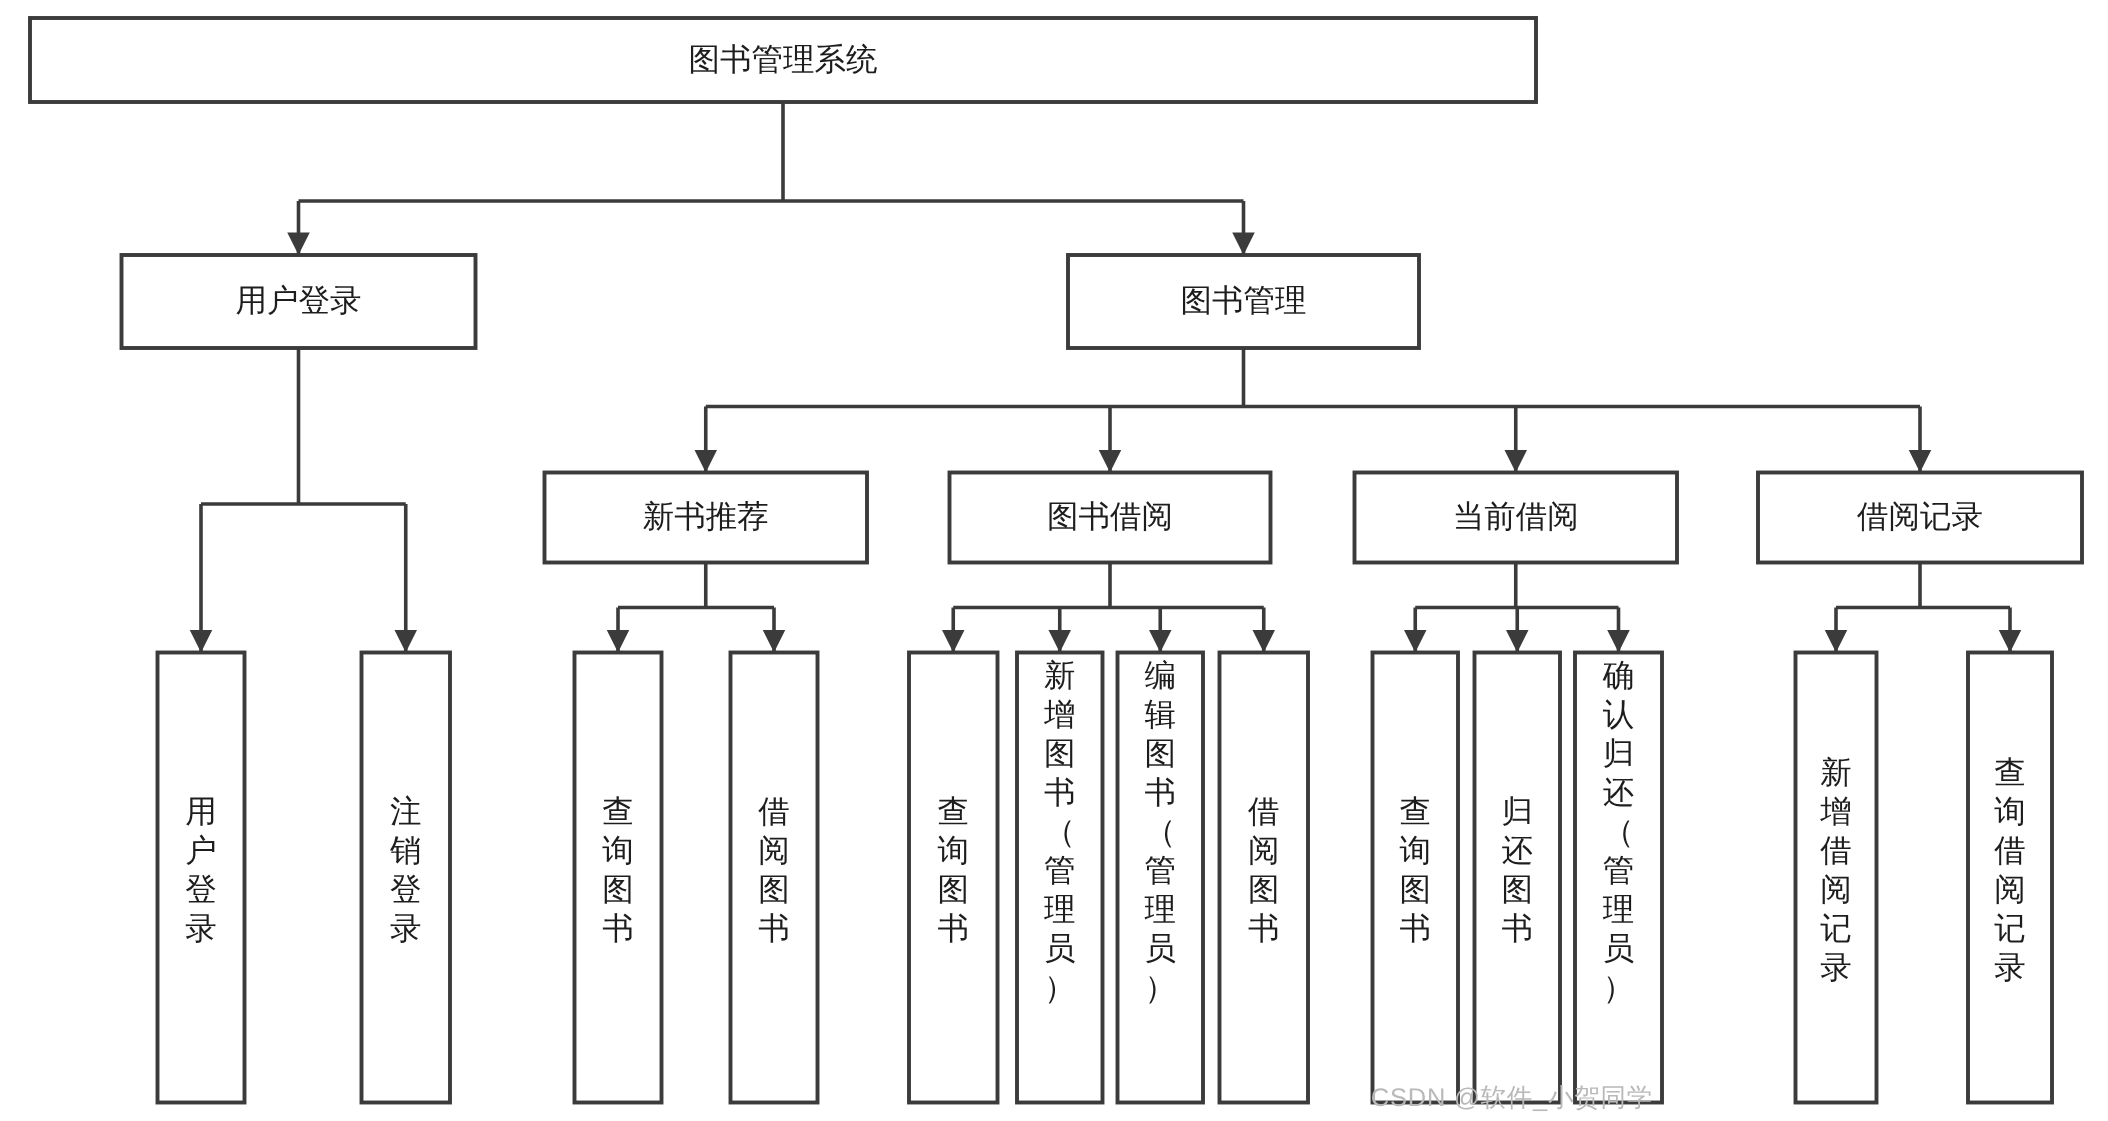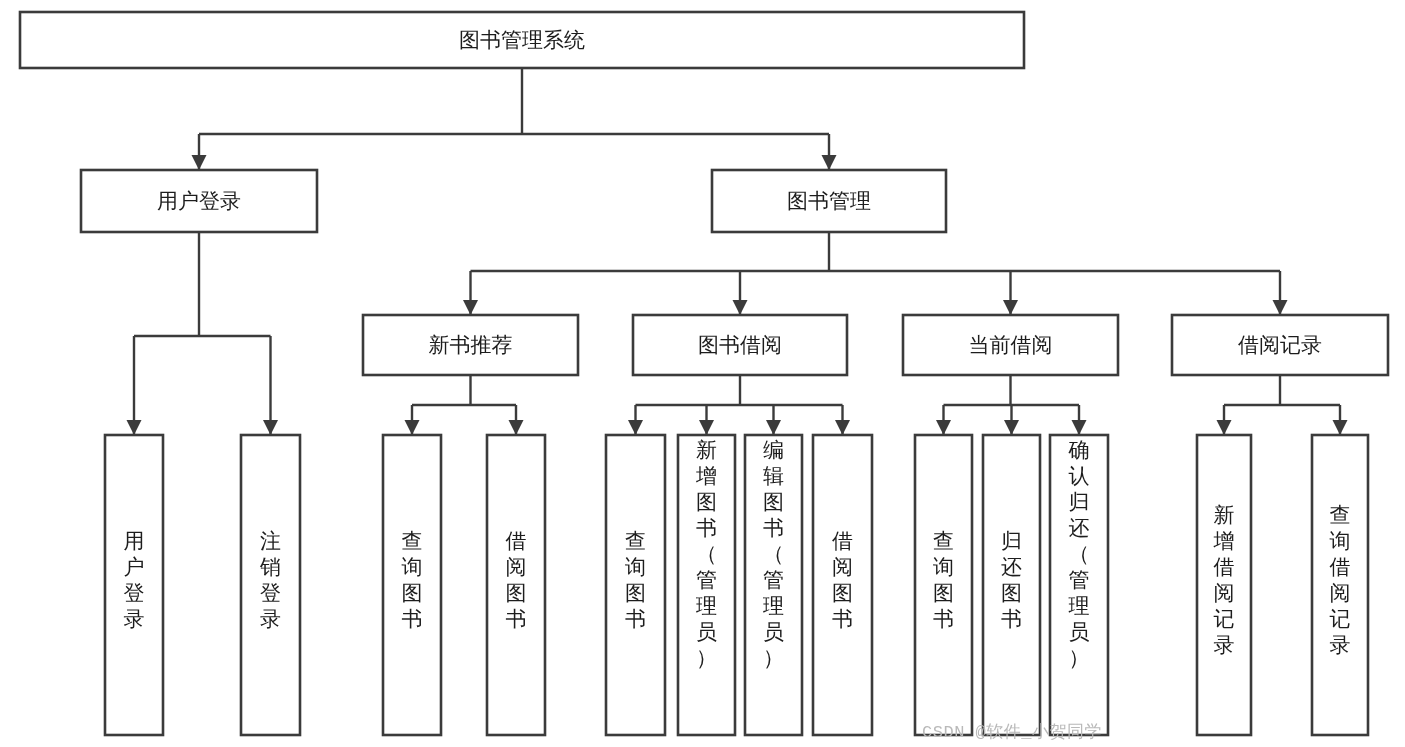--- a/index.html
+++ b/index.html
@@ -53,21 +53,21 @@
   .arrow-head {
     fill: #3b3b3b;
     stroke: none;
   }
   .watermark-text {
     position: absolute;
     right: 8px;
     bottom: 4px;
     color: #b9b9b9;
     font-size: 17px;
-    font-family: Liberation Mono, monospace;
+    font-family: Liberation Sans, sans-serif;
     letter-spacing: 0.5px;
     white-space: nowrap;
     pointer-events: none;
     margin-top: 26px;
   }
 </style>
 </head>
 <body>
 
 <div id="diagram-root">

